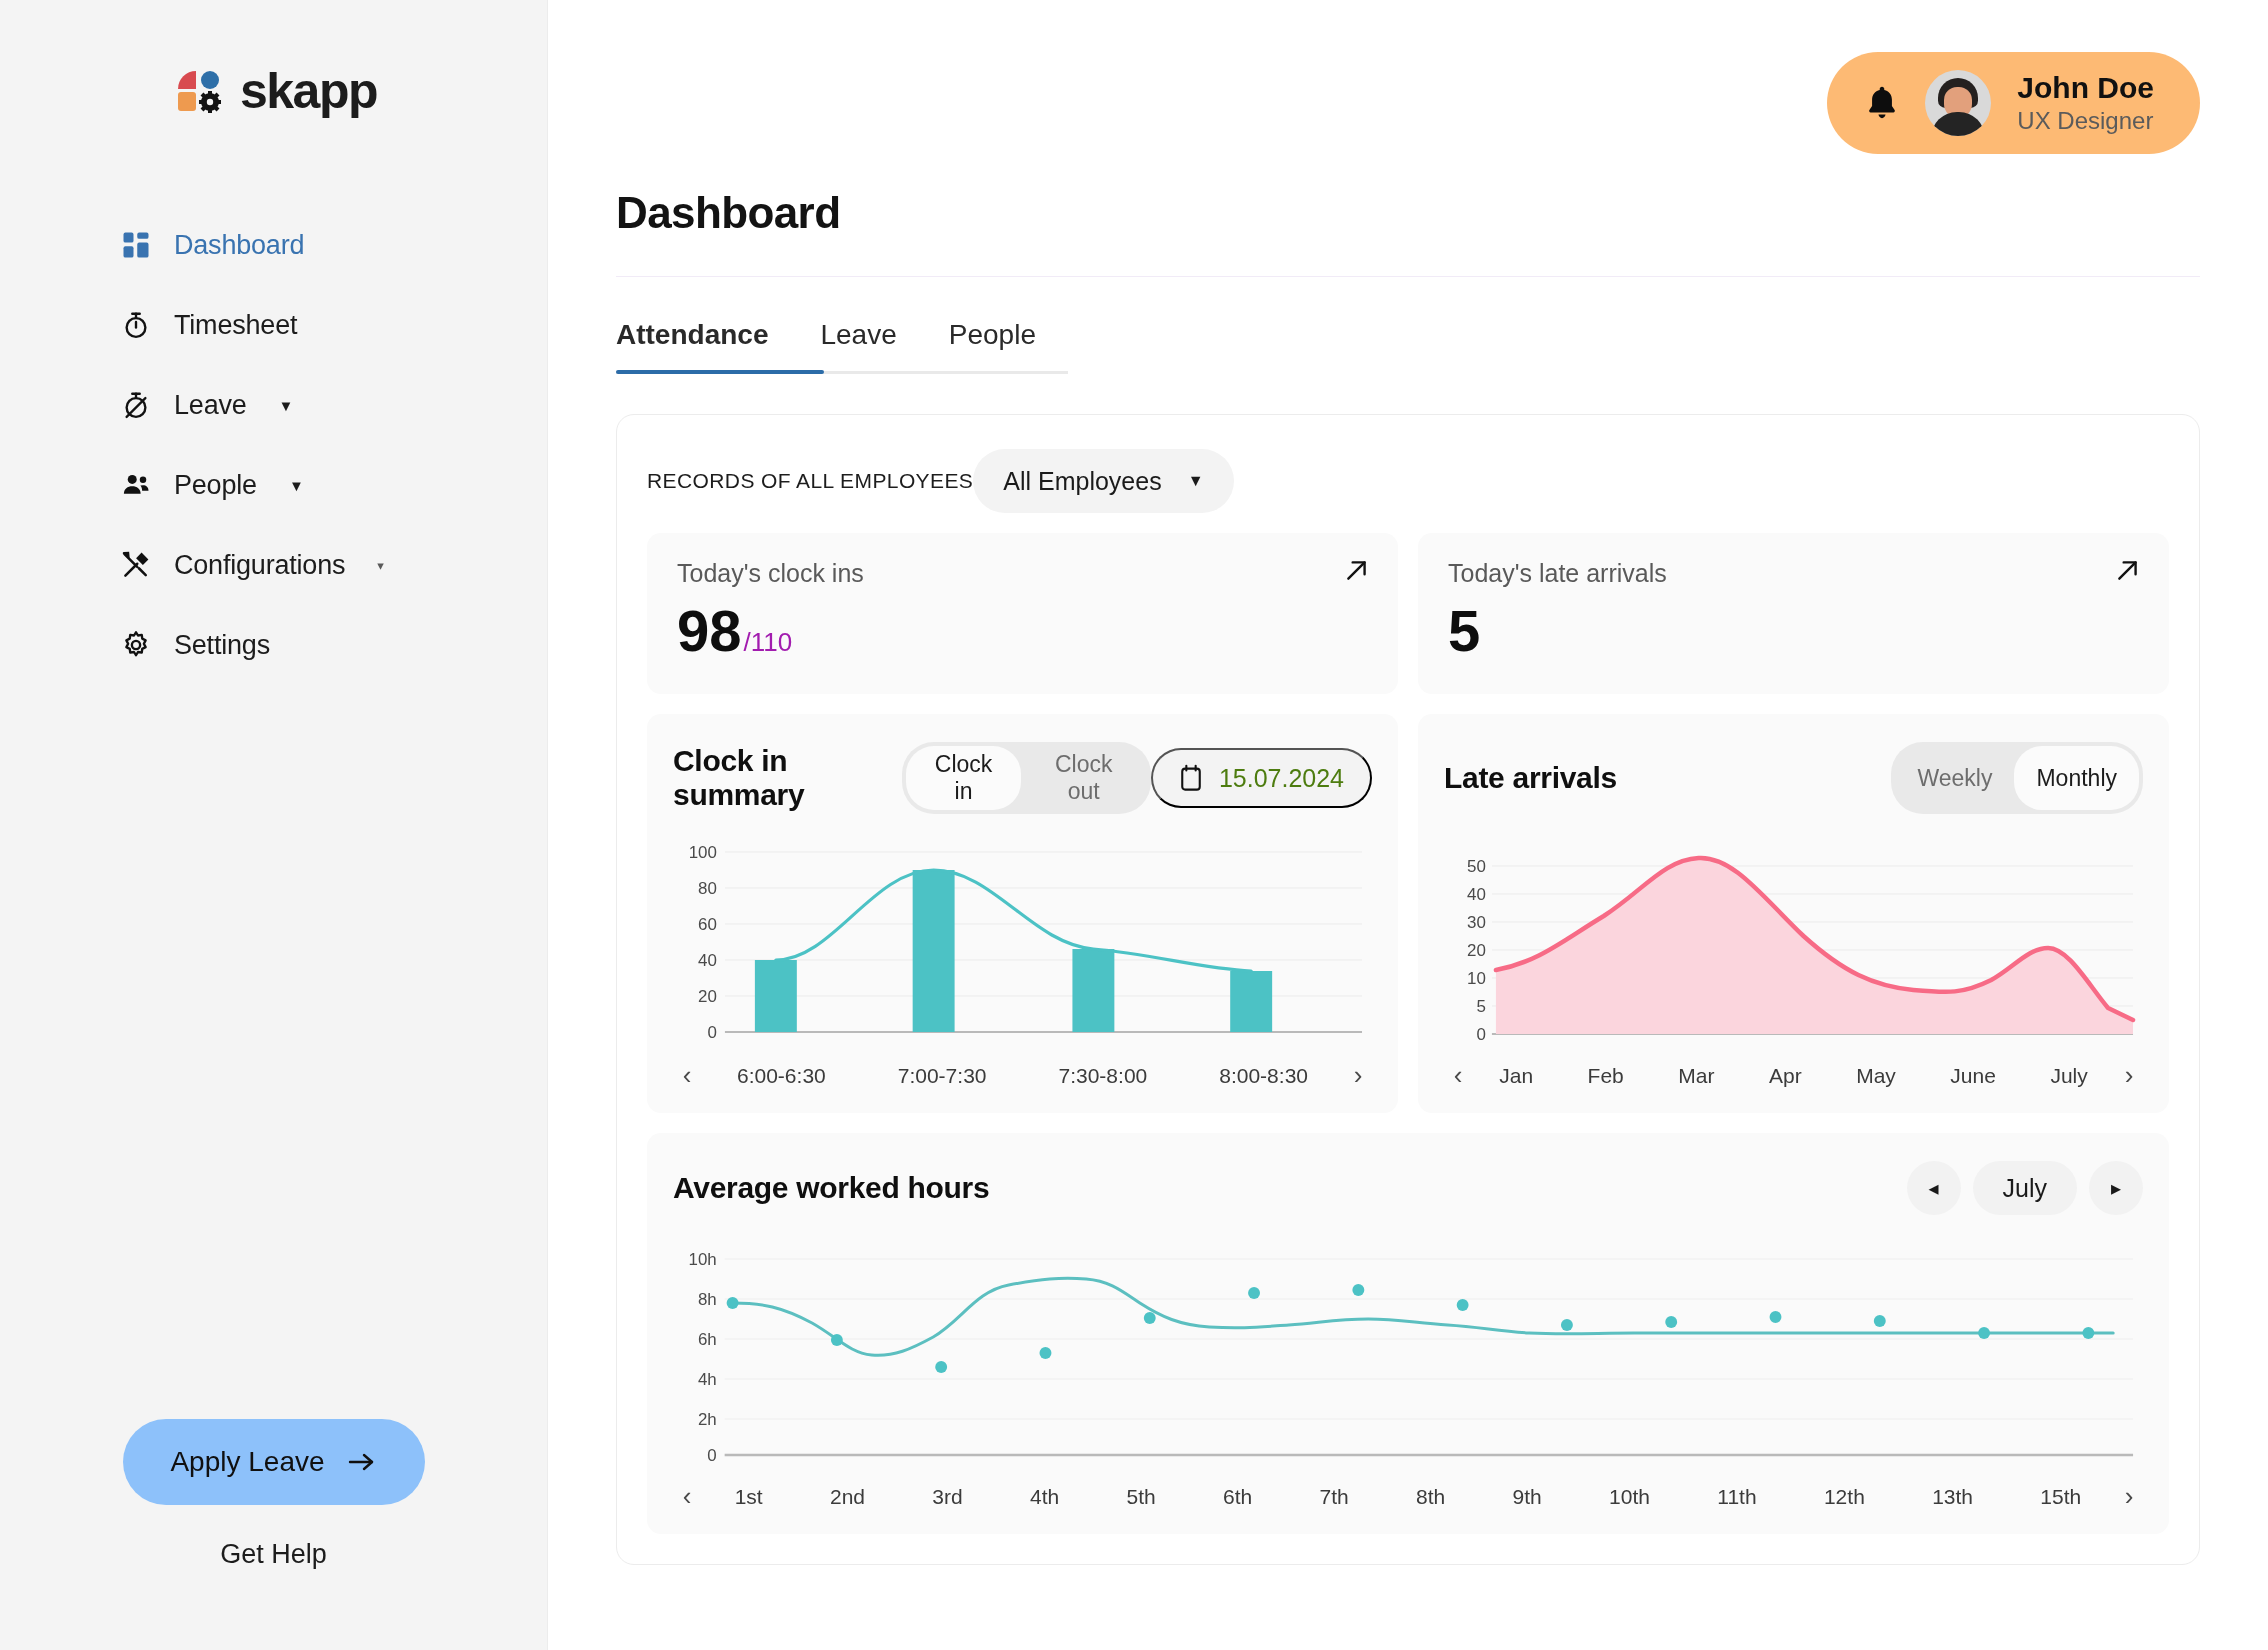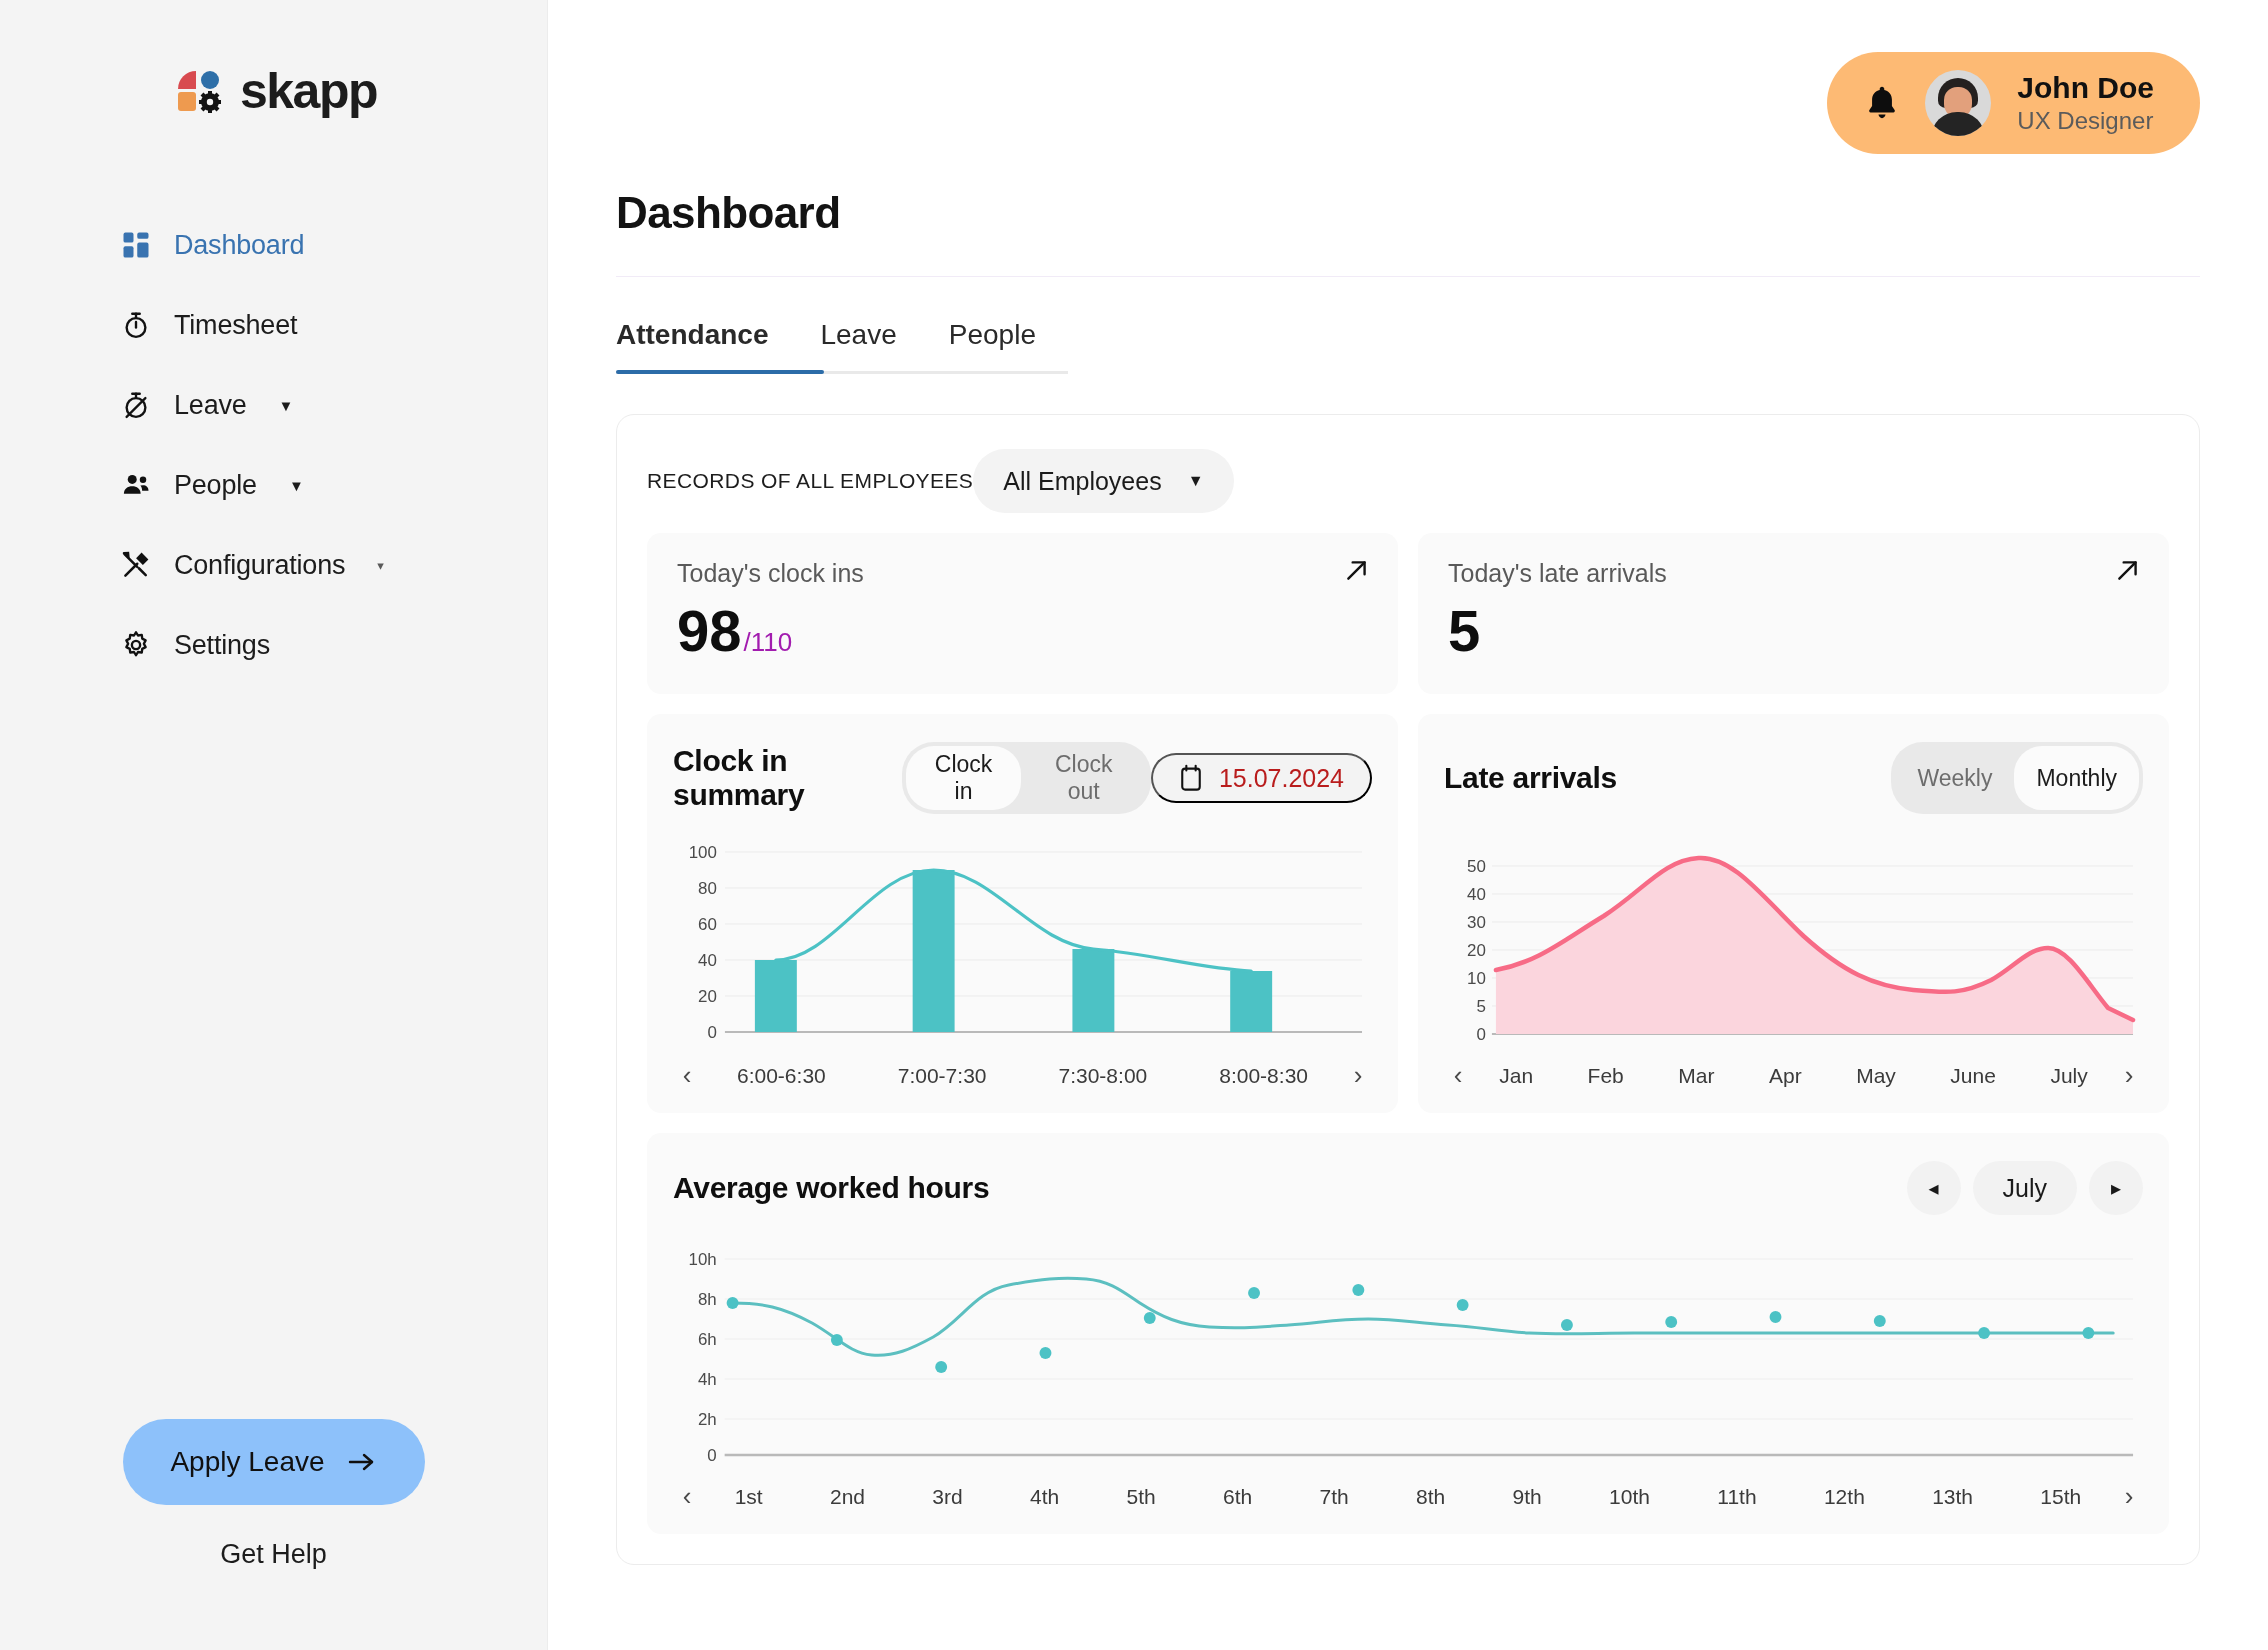--- a/index.html
+++ b/index.html
@@ -128,23 +128,23 @@
   .seg { background: #e9e9e9; border-radius: 32px; display: flex; padding: 4px; }
   .seg-btn {
     border: none; background: transparent; border-radius: 28px;
     height: 64px; padding: 0 22px;
     font-size: 23px; color: #6d6d6d; cursor: pointer;
     font-family: "Liberation Sans", sans-serif;
   }
   .seg-btn.on { background: #fbfbfb; color: #1c1c1c; }
 
   .date-chip {
-    background: #f3f3f3; border-radius: 34px; height: 50px;
+    background: #f3f3f3; border-radius: 34px; height: 60px;
     display: flex; align-items: center; gap: 16px; padding: 0 26px;
-    font-size: 25px; color: #b91c1c; cursor: pointer;
+    font-size: 25px; color: #4d7c0f; cursor: pointer;
   }
 
   .chart-body { margin-top: 30px; position: relative; }
   .axis-row { display: flex; align-items: center; margin-top: 6px; }
   .axis-arrow { font-size: 26px; color: #4a4a4a; cursor: pointer; width: 28px; text-align: center; flex: 0 0 28px; }
   .axis-labels { flex: 1; display: flex; justify-content: space-around; }
   .axis-label { font-size: 21px; color: #3b3b3b; }
 
   .wide-card { background: #fafafa; border-radius: 14px; margin-top: 20px; padding: 28px 26px 22px 26px; }
   .month-nav { display: flex; gap: 12px; align-items: center; }

